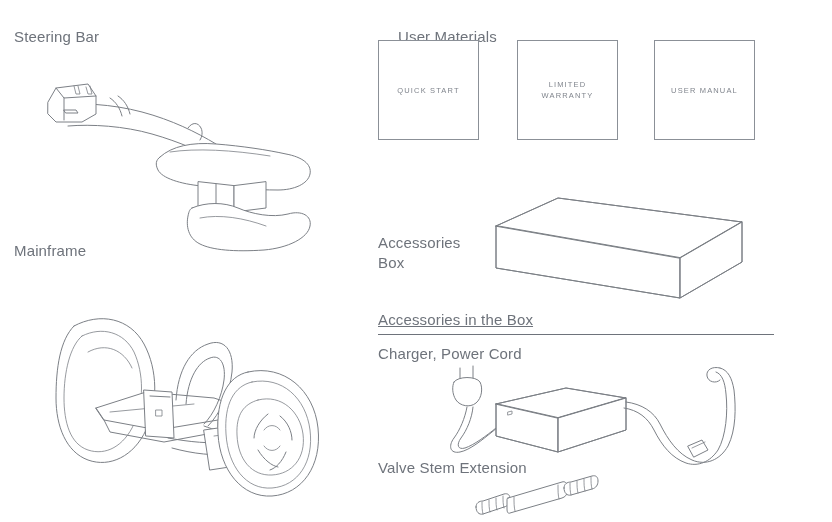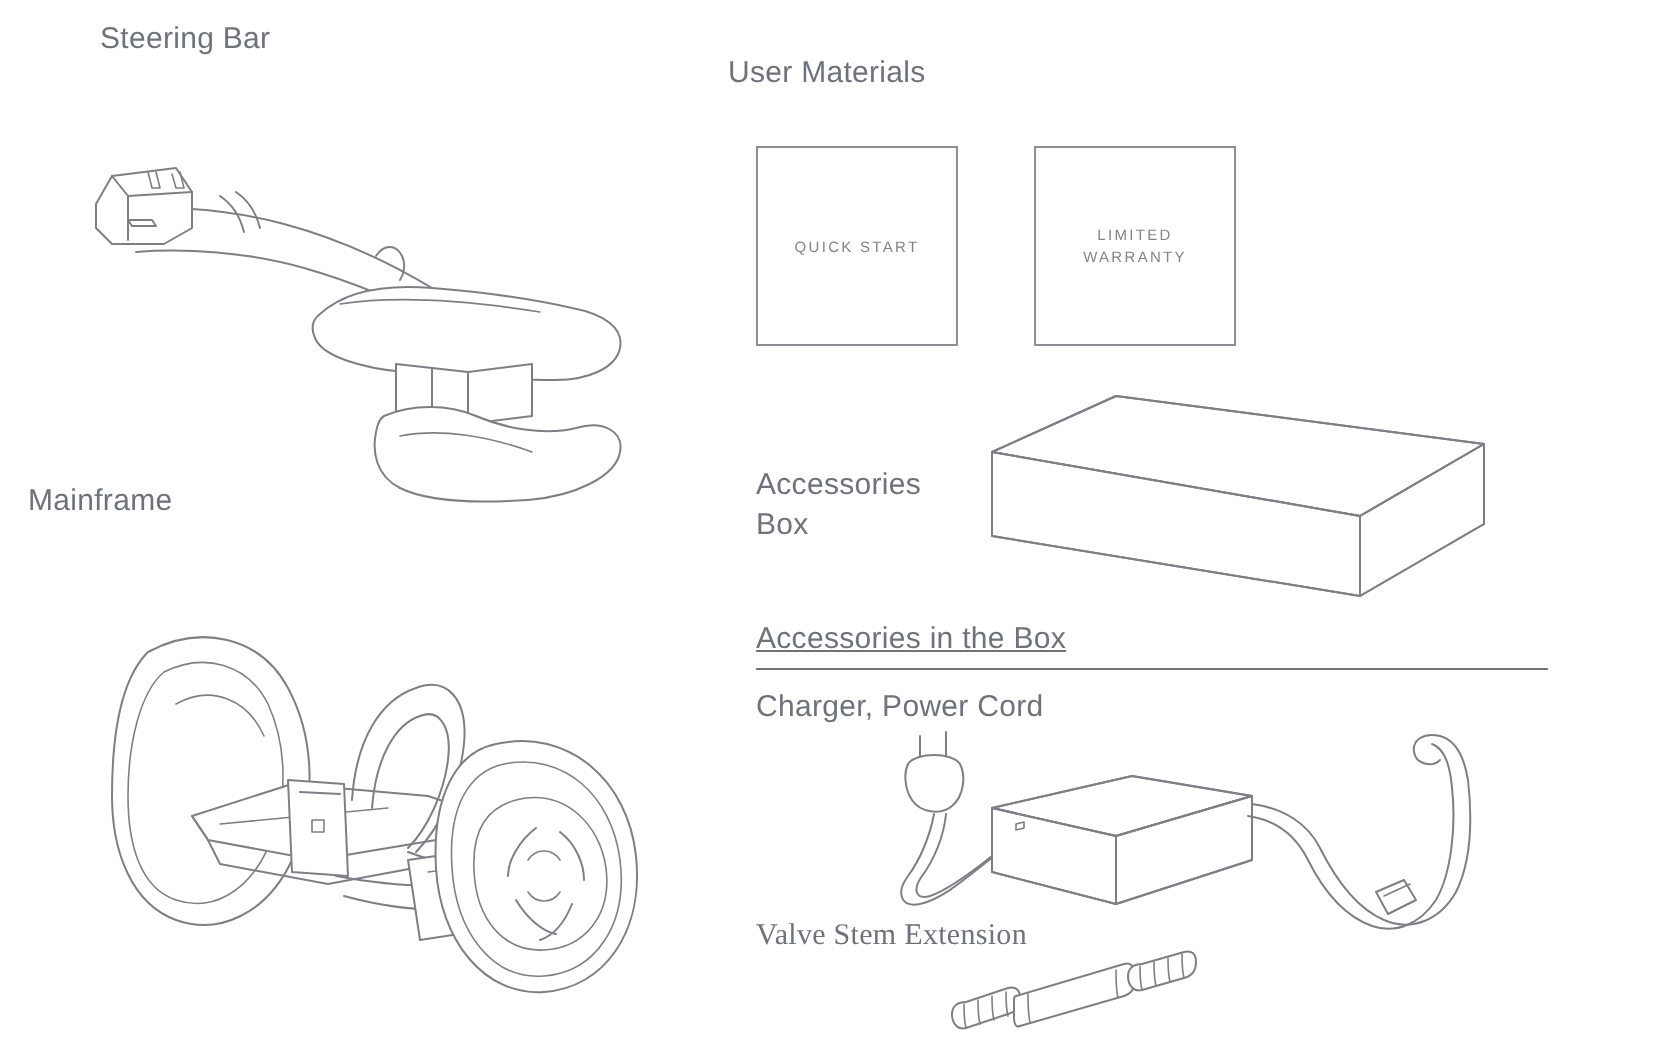--- a/index.html
+++ b/index.html
@@ -29,33 +29,33 @@
 
   .heading {
     font-size: 15px;
     line-height: 20px;
     color: #6e737b;
     white-space: pre-line;
     letter-spacing: 0.15px;
   }
 
   
-  #steering-bar-heading { left: 14px; top: 10px; margin-left: 36px; }
+  #steering-bar-heading { left: 14px; top: 27px; }
   #steering-bar-figure  { left: 20px; top: 58px; width: 320px; height: 160px; }
 
   #mainframe-heading    { left: 14px; top: 241px; }
   #mainframe-figure     { left: 18px; top: 280px; width: 330px; height: 225px; }
 
   
-  #user-materials-heading { left: 364px; top: 27px; }
+  #user-materials-heading { left: 398px; top: 27px; }
 
   .doc-row {
     position: absolute;
     left: 378px;
-    top: 73px;
+    top: 40px;
     width: 400px;
     height: 101px;
     padding-left: 48px;
   }
   .doc-box {
     position: absolute;
     top: 0;
     width: 101px;
     height: 100px;
     border: 1px solid #8b9097;
@@ -87,21 +87,21 @@
     left: 378px;
     top: 334px;
     width: 396px;
     height: 1px;
     background: #6e737b;
   }
 
   #charger-heading { left: 378px; top: 344px; text-align: right; }
   #charger-figure  { left: 440px; top: 360px; width: 320px; height: 110px; }
 
-  #valve-heading   { left: 378px; top: 458px; font-family: Liberation Serif, serif; }
+  #valve-heading   { left: 378px; top: 458px; }
   #valve-figure    { left: 470px; top: 480px; width: 140px; height: 40px; }
 
   
   .lineart {
     display: block;
     overflow: visible;
   }
   .lineart path,
   .lineart line,
   .lineart polyline,
@@ -219,20 +219,23 @@
   <div class="abs heading" id="user-materials-heading">User Materials</div>
 
   <div class="doc-row">
     <div class="doc-box">
       <span class="doc-label">QUICK START</span>
     </div>
     <div class="doc-box">
       <span class="doc-label">LIMITED
 WARRANTY</span>
     </div>
+    <div class="doc-box">
+      <span class="doc-label">USER MANUAL</span>
+    </div>
   </div>
 
   <div class="abs heading" id="accessories-box-heading">Accessories
 Box</div>
 
   <div class="abs" id="accessories-box-figure">
     <svg class="lineart" width="262" height="100" viewBox="0 0 262 100">
 
       <path class="fillwhite" d="M8,30 L70,2 L254,26 L192,62 Z"></path>
 

